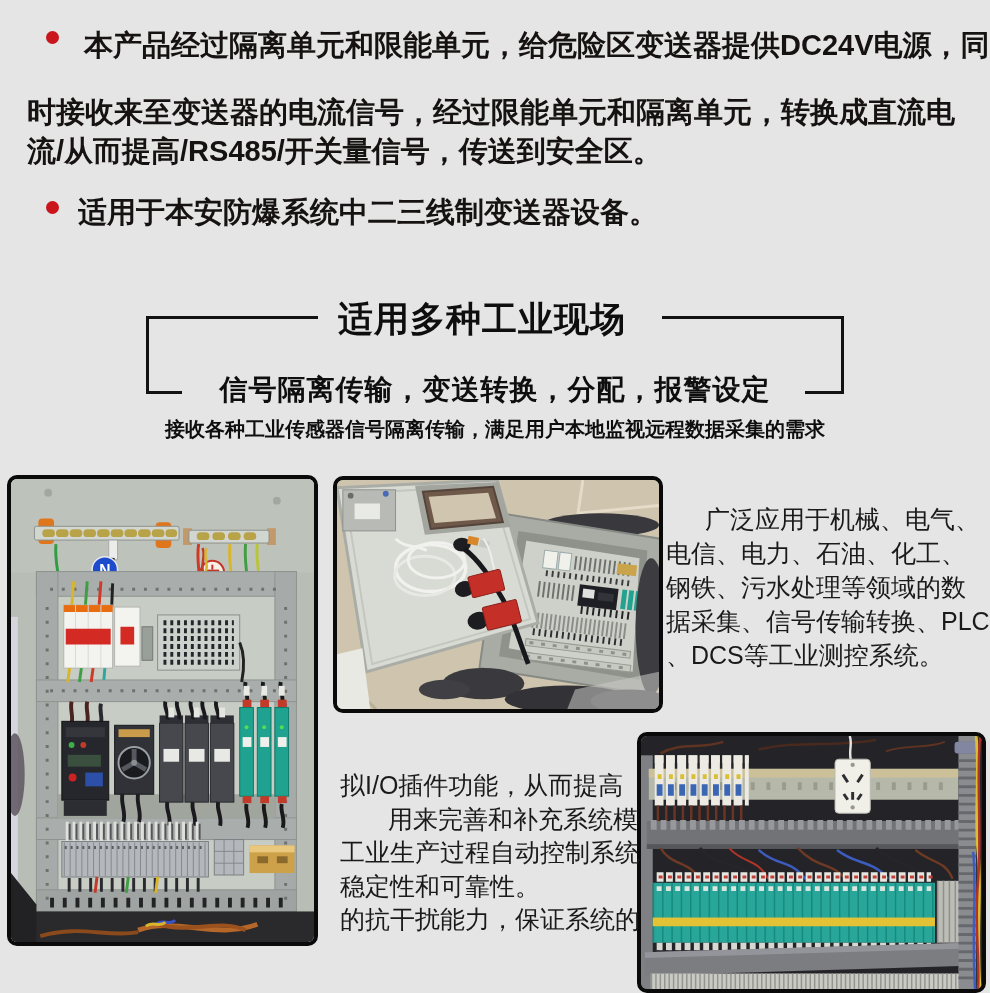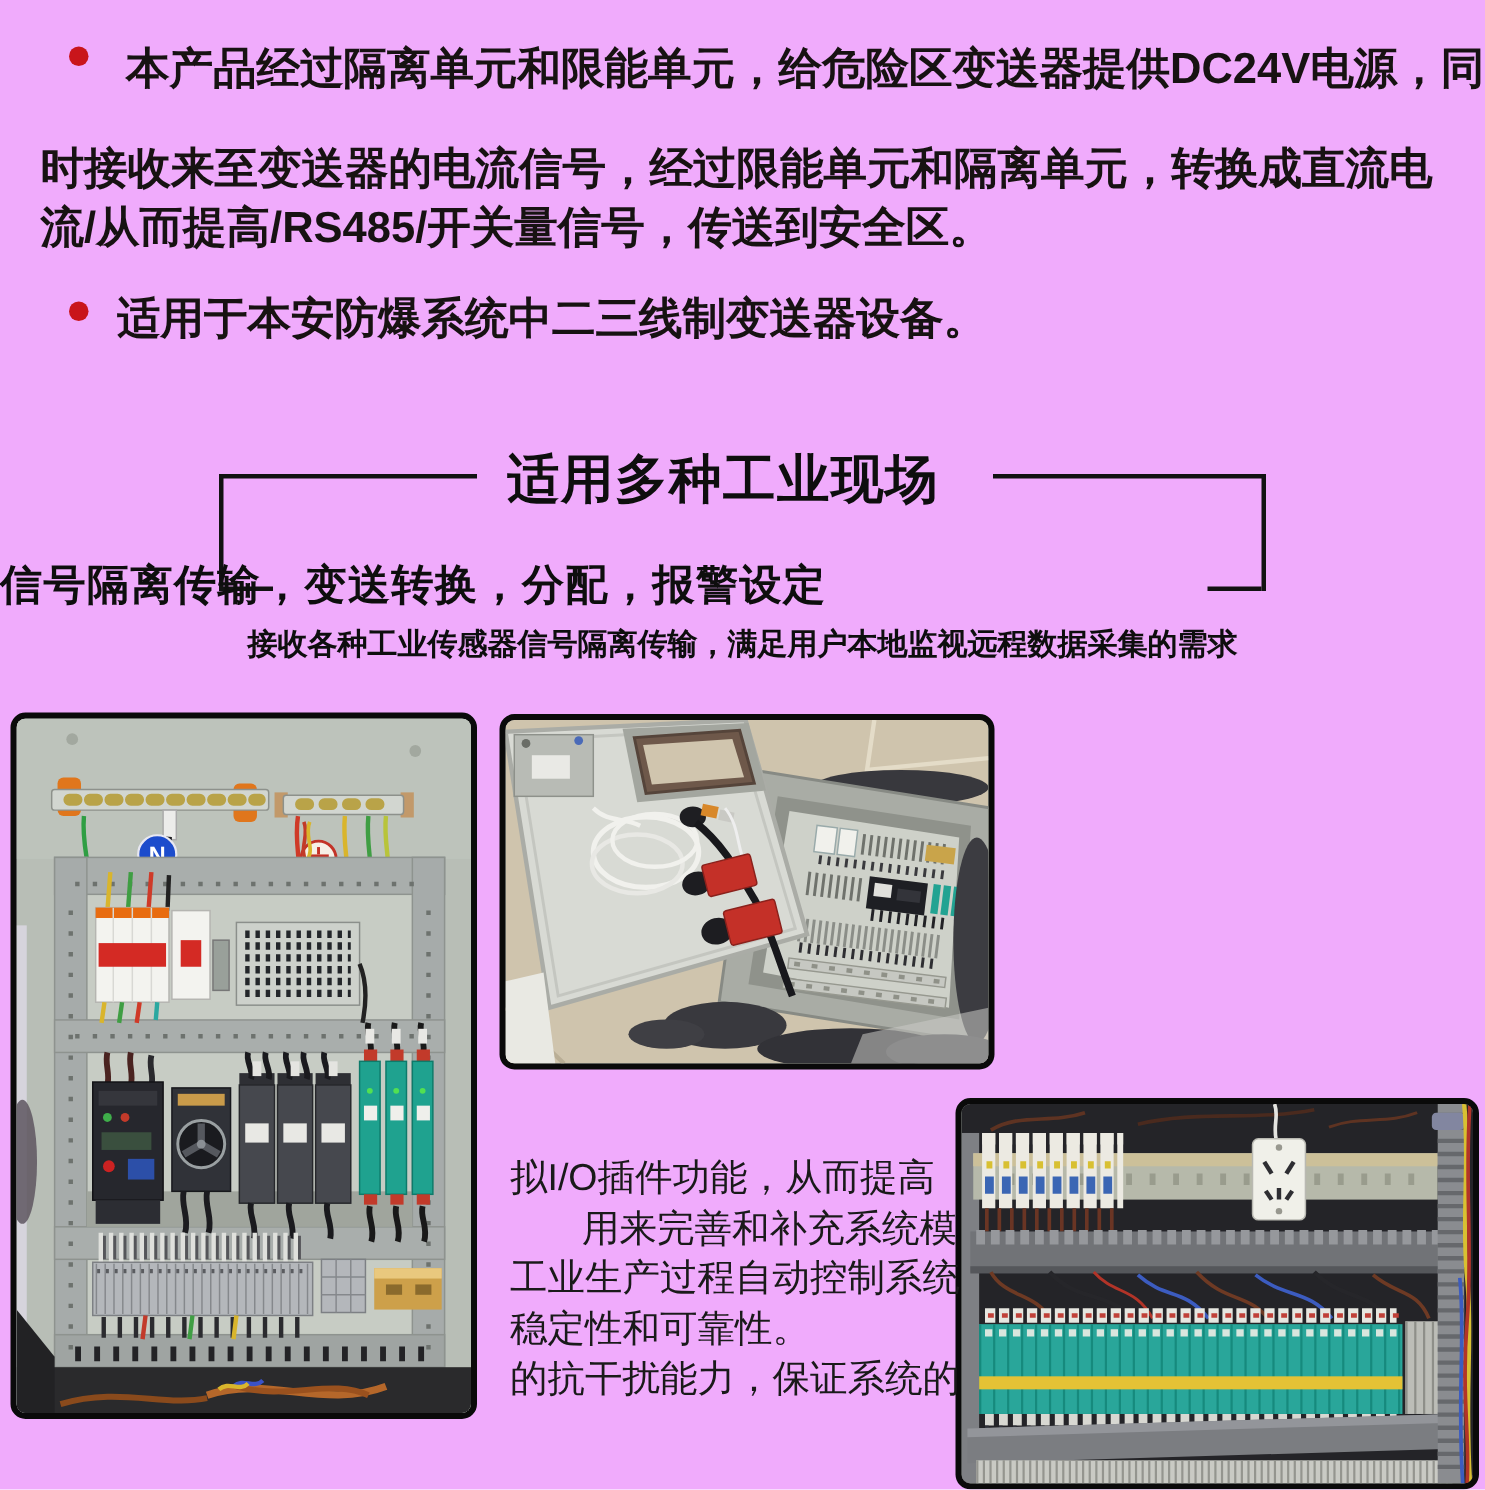--- a/index.html
+++ b/index.html
@@ -1,30 +1,30 @@
 <!DOCTYPE html>
 <html><head>
 <meta charset="utf-8">
 <style>
   html,body { margin:0; padding:0; background:#ffffff; }
   .page {
     position:relative; width:990px; height:993px; overflow:hidden;
-    background:#f0abfc; color:#141414;
+    background:#e5e5e5; color:#141414;
     font-family:"Liberation Sans", sans-serif;
   }
 
   
   .bullet-dot { position:absolute; width:13px; height:13px; border-radius:50%; background:#c9151b; }
   .intro-line { position:absolute; font-size:29px; font-weight:bold; color:#171212; white-space:nowrap; }
 
   
   .bk { position:absolute; background:#121212; }
   .banner-title { position:absolute; left:0; right:0; top:296px; text-align:center;
     font-size:35px; font-weight:bold; letter-spacing:1px; transform:translateX(-13px); color:#0e0e0e; }
-  .banner-subtitle { position:absolute; left:0; right:0; top:371px; 
+  .banner-subtitle { position:absolute; left:0; right:0; top:371px; text-align:center;
     font-size:28px; font-weight:bold; letter-spacing:1px; color:#0e0e0e; }
   .banner-desc { position:absolute; left:0; right:0; top:416px; text-align:center;
     font-size:20px; font-weight:bold; color:#0e0e0e; }
 
   
   .photo { position:absolute; box-sizing:border-box; border:4px solid #0a0a0a;
     border-radius:10px; overflow:hidden; background:#9aa09a; }
   .photo svg { display:block; width:100%; height:100%; }
   svg text { font-family:"Liberation Sans", sans-serif; }
 
@@ -403,20 +403,27 @@
         <rect x="324" y="0" width="18" height="262" fill="#8a8c90"></rect>
         <line x1="333" y1="6" x2="333" y2="256" stroke="#66686c" stroke-width="18" stroke-dasharray="3 6"></line>
         <rect x="320" y="6" width="22" height="12" rx="3" fill="#8286a0"></rect>
         <path d="M342,0 C346,40 340,80 344,120 C348,160 342,200 346,262" stroke="#d8c032" stroke-width="3" fill="none"></path>
         <path d="M346,0 C342,50 348,100 344,150 C340,200 346,230 344,262" stroke="#b23428" stroke-width="2.5" fill="none"></path>
         <path d="M339,120 C343,160 337,200 341,262" stroke="#3c5cc0" stroke-width="2.5" fill="none"></path>
       </g>
     </svg>
   </div>
 
+  <div class="apps-block">
+    <div class="apps-line first">广泛应用于机械、电气、</div>
+    <div class="apps-line">电信、电力、石油、化工、</div>
+    <div class="apps-line">钢铁、污水处理等领域的数</div>
+    <div class="apps-line">据采集、信号传输转换、PLC</div>
+    <div class="apps-line">、DCS等工业测控系统。</div>
+  </div>
 
   <div class="purpose-block">
     <div class="purpose-line">拟I/O插件功能，从而提高</div>
     <div class="purpose-line first">用来完善和补充系统模</div>
     <div class="purpose-line">工业生产过程自动控制系统</div>
     <div class="purpose-line">稳定性和可靠性。</div>
     <div class="purpose-line">的抗干扰能力，保证系统的</div>
   </div>
 
 </div>

